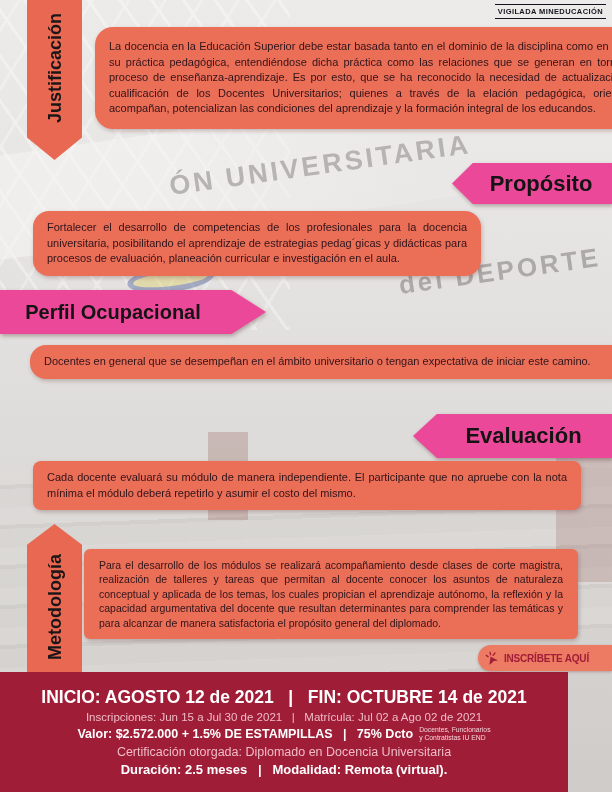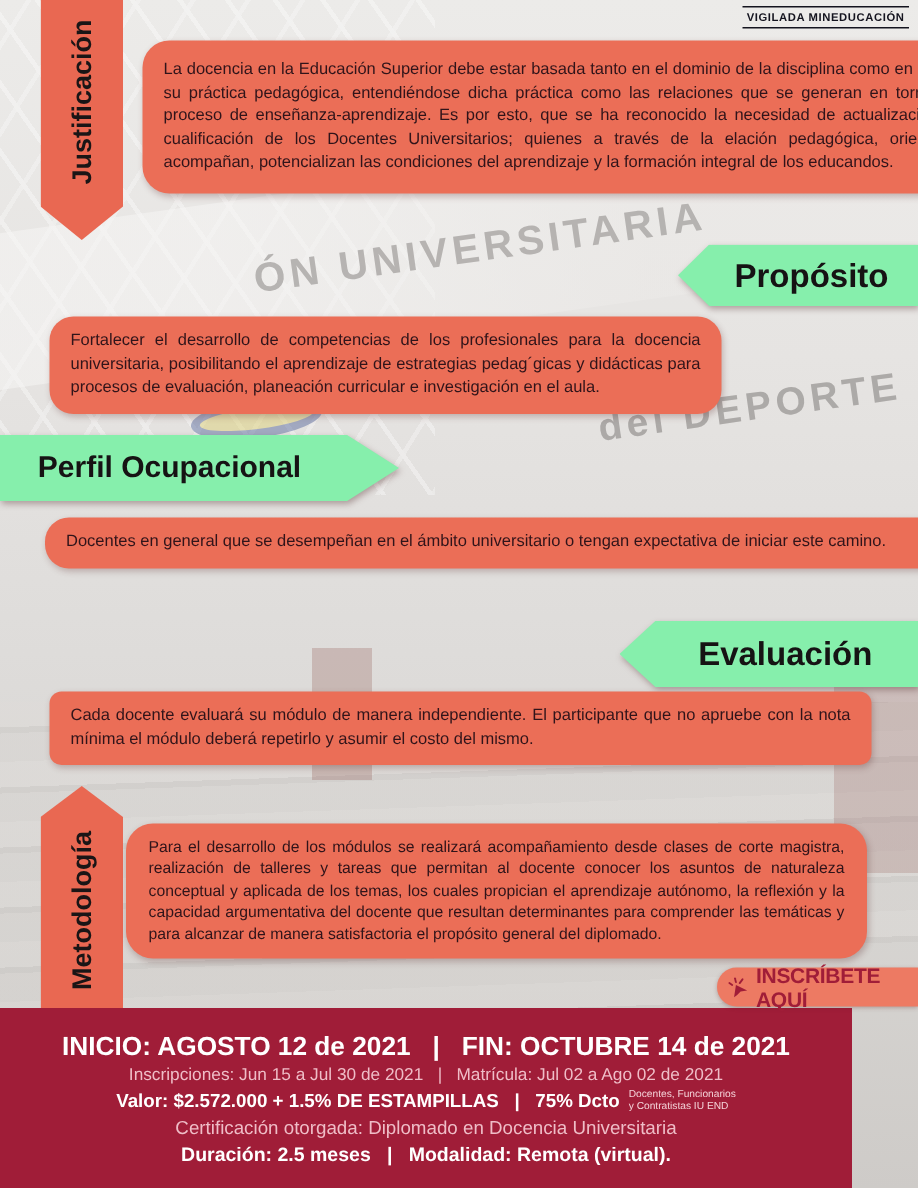--- a/index.html
+++ b/index.html
@@ -44,21 +44,21 @@
 
   
   .abs { position:absolute; }
   .salmon-block {
     background:#EB6E57; color:#30141a; z-index:2;
     text-align:justify; line-height:1.42;
     box-shadow: 1px 2px 4px rgba(90,40,40,.28);
   }
   .banner-wrap { position:absolute; z-index:2; filter: drop-shadow(1px 2px 2px rgba(70,25,25,.35)); }
   .banner {
-    width:100%; height:100%; background:#86efac;
+    width:100%; height:100%; background:#ec4899;
     display:flex; align-items:center;
     font-weight:bold; color:#161314;
   }
   .ribbon {
     position:absolute; z-index:2; width:55px; background:#E96852;
     filter: drop-shadow(2px 2px 2px rgba(70,25,25,.3));
   }
   .ribbon-label {
     position:absolute; left:50%; white-space:nowrap;
     font-weight:bold; font-size:18px; color:#1a1516;
@@ -90,28 +90,28 @@
   .block-perfil { left:30px; top:345px; width:599px; border-radius:16px; padding:9px 14px; font-size:11px; }
 
   .banner-evaluacion { left:413px; top:414px; width:199px; height:44px; }
   .banner-evaluacion .banner { clip-path: polygon(0 50%,12% 0,100% 0,100% 100%,12% 100%); justify-content:center; padding-left:22px; font-size:22px; }
 
   .block-evaluacion { left:33px; top:461px; width:548px; border-radius:8px; padding:9px 14px; font-size:11px; }
 
   .ribbon-metodologia { left:27px; top:524px; height:148px; clip-path: polygon(50% 0,100% 14%,100% 100%,0 100%,0 14%); }
   .ribbon-metodologia .ribbon-label { top: calc(50% + 9px); }
 
-  .block-metodologia { left:84px; top:549px; width:494px; border-radius:18px; padding:9px 15px; font-size:10.5px; line-height:1.38; }
+  .block-metodologia { left:84px; top:549px; width:494px; border-radius:6px; padding:9px 15px; font-size:10.5px; line-height:1.38; }
 
   
   .cta {
     left:478px; top:645px; width:134px; height:26px; z-index:4;
     background:#ED7A63; border-radius:13px 0 0 13px;
     display:flex; align-items:center; gap:4px; padding-left:7px;
-    color:#A01D38; font-weight:bold; font-size:14px; letter-spacing:-.2px;
+    color:#A01D38; font-weight:bold; font-size:10px; letter-spacing:-.2px;
     cursor:pointer; box-shadow: 0 1px 3px rgba(90,30,30,.3);
   }
 
   
   .footer {
     left:0; top:672px; width:568px; height:120px; z-index:3;
     background:#A01D38; color:#fff;
     display:flex; flex-direction:column; align-items:center; justify-content:center;
     gap:3px; text-align:center;
   }

